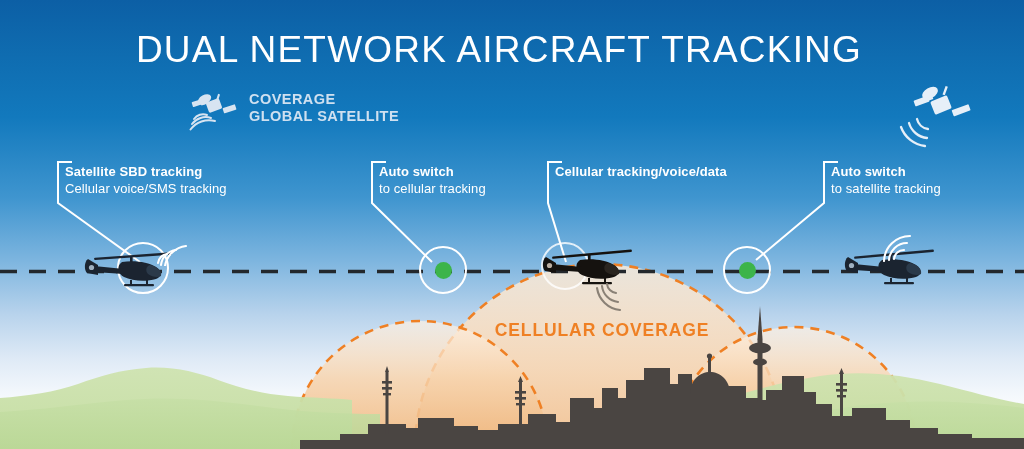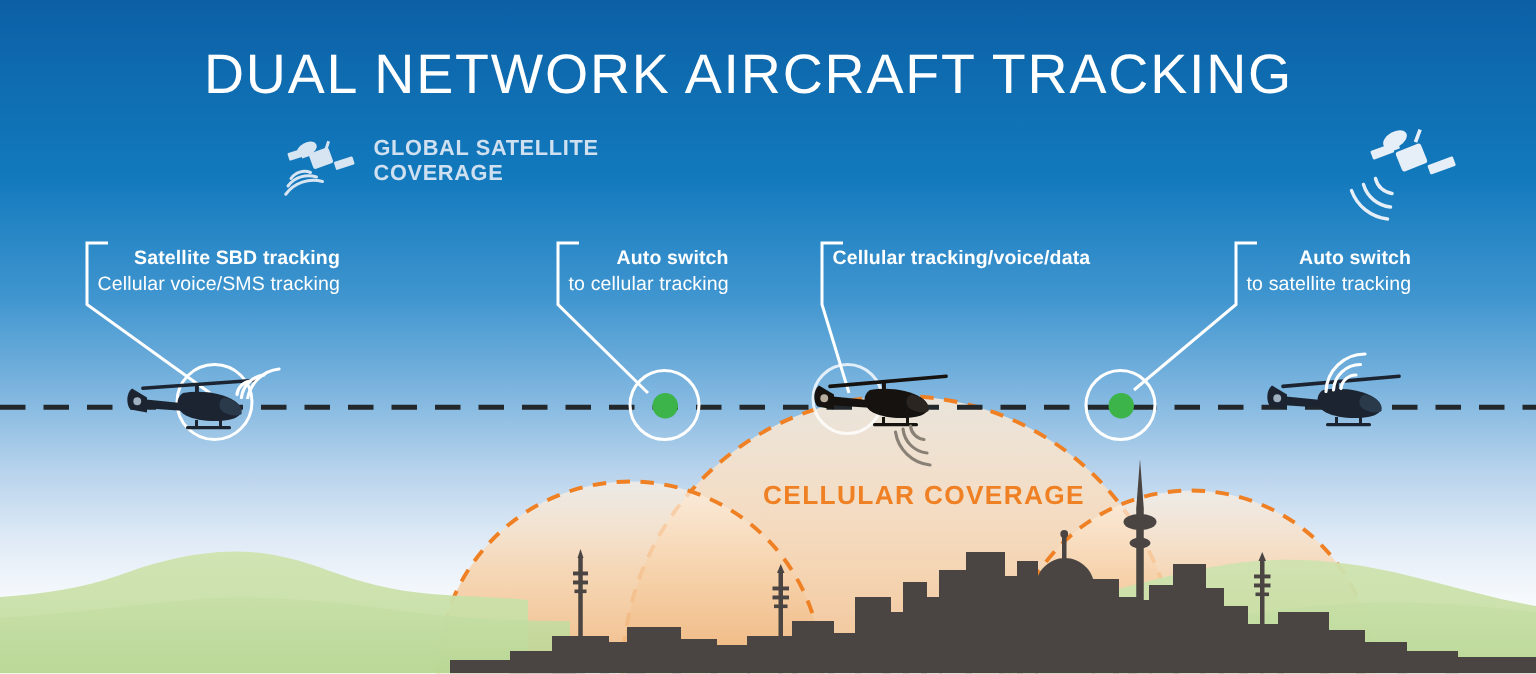--- a/index.html
+++ b/index.html
@@ -57,25 +57,25 @@
 
   
   .path { position:absolute; left:0; top:0; width:1024px; height:449px; }
 
   
   .cc-label {
     position:absolute; left:0; top:320px; width:1024px;
     text-align:center;
     color:#ef8024; font-weight:bold; font-size:17.5px; letter-spacing:.9px;
   }
-  .cc-label span { position:relative; left:104px; }
+  .cc-label span { position:relative; left:90px; }
 
   
   .callout { position:absolute; color:#fff; }
-  .callout .c1 { font-weight:bold; font-size:13px; line-height:1.33; white-space:nowrap; letter-spacing:.1px;text-align:right;}
+  .callout .c1 { font-weight:bold; font-size:13px; line-height:1.33; white-space:nowrap; letter-spacing:.1px;}
   .callout .c2 { font-weight:400; font-size:13px; line-height:1.33; white-space:nowrap; letter-spacing:.1px;}
 
   .co-a { left:65px;  top:163px; }
   .co-b { left:379px; top:163px; }
   .co-c { left:555px; top:163px; }
   .co-d { left:831px; top:163px; }
 
   .leaders { position:absolute; left:0; top:0; width:1024px; height:449px; }
 
   
@@ -279,22 +279,22 @@
           <rect x="29" y="8" width="2" height="7" transform="rotate(18 30 11.5)"></rect>
         </g>
         <g fill="none" stroke="#d7e4f1" stroke-width="2" stroke-linecap="round">
           <path d="M6,33 A11,11 0 0 1 19,29"></path>
           <path d="M4,38 A17,17 0 0 1 23,32"></path>
           <path d="M2.5,43.5 A23,23 0 0 1 27,35"></path>
         </g>
       </svg>
     </div>
     <div class="gsc-text">
+      <div>COVERAGE</div>
       <div>GLOBAL SATELLITE</div>
-      <div>COVERAGE</div>
     </div>
   </div>
 
   <div class="sat-tr">
     <svg viewBox="0 0 95 72" width="95" height="72">
       <g fill="#e6eff8">
         <rect x="42" y="22" width="18" height="14" rx="1.8" transform="rotate(-22 51 29)"></rect>
         <ellipse cx="40" cy="17" rx="8.6" ry="5.2" transform="rotate(-30 40 17)"></ellipse>
         <rect x="62" y="31" width="18" height="6.6" rx="0.9" transform="rotate(-20 71 34)"></rect>
         <rect x="24" y="22" width="15" height="6.2" rx="0.9" transform="rotate(-20 31.5 25)"></rect>

